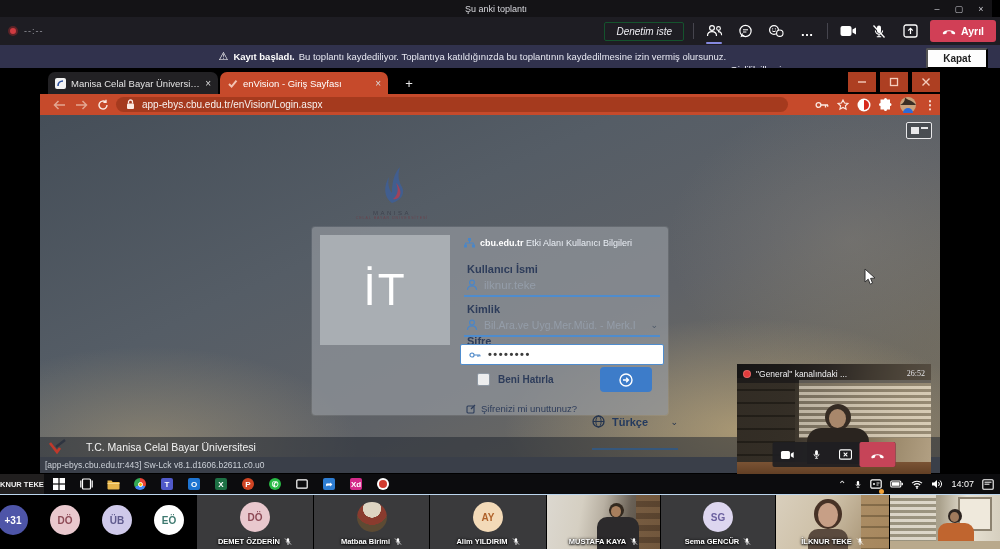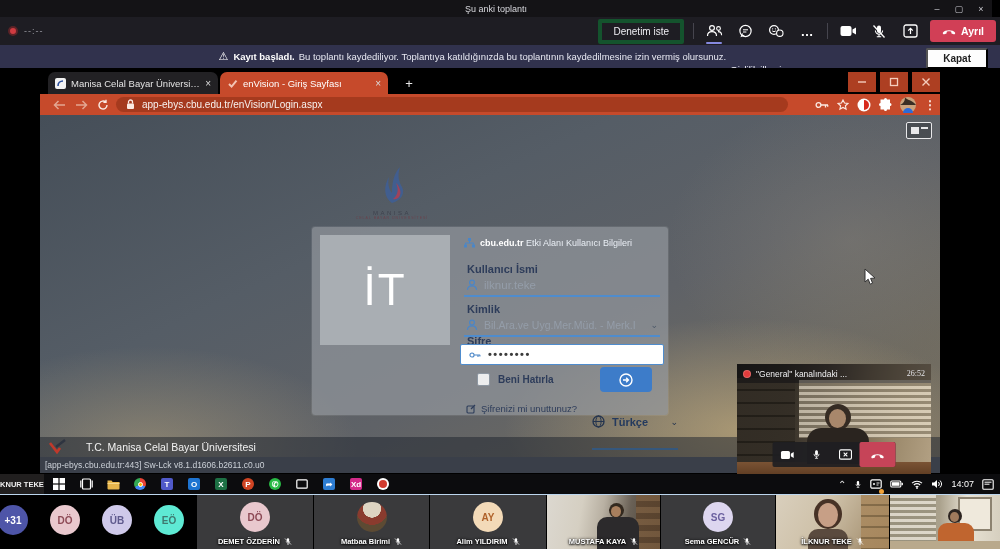--- a/index.html
+++ b/index.html
@@ -11,21 +11,21 @@
   .titlebar { left:0; top:0; width:992px; height:17px; background:#141316; display:flex; align-items:center; justify-content:center; }
   .titlebar-title { color:#d9d9de; font-size:9px; }
   .winctl { position:absolute; top:0; right:0; height:17px; display:flex; }
   .winctl span { width:22px; height:17px; display:flex; align-items:center; justify-content:center; color:#c9c9cf; font-size:9px; }
 
   
   .toolbar { left:0; top:17px; width:1000px; height:28px; background:#1e1d23; display:flex; align-items:center; }
   .recdot { width:10px; height:10px; border-radius:50%; background:#cf3b41; border:2px solid #5c2327; margin-left:8px; }
   .rectimer { color:#9a9aa2; font-size:9px; margin-left:6px; letter-spacing:1px; }
   .tb-right { position:absolute; right:4px; top:17px; height:28px; display:flex; align-items:center; gap:9px; }
-  .btn-denetim { border:4px solid #14532d; border-radius:2px; color:#ededf2; font-size:10px; padding:3px 11px; background:transparent; }
+  .btn-denetim { border:1px solid #14532d; border-radius:2px; color:#ededf2; font-size:10px; padding:3px 11px; background:transparent;font-style:italic; }
   .tb-div { width:1px; height:16px; background:#46454e; }
   .tb-ic { width:22px; height:20px; display:flex; align-items:center; justify-content:center; position:relative; }
   .tb-ic svg { display:block; }
   .ppl-underline { position:absolute; bottom:-3px; left:3px; width:16px; height:2px; background:#8589e0; border-radius:1px; }
   .btn-leave { background:#d13f56; border-radius:3px; height:22px; display:flex; align-items:center; gap:5px; padding:0 12px; color:#fff; font-size:10.5px; font-weight:bold; }
 
   
   .banner { left:0; top:45px; width:1000px; height:23px; background:#31324d; display:flex; align-items:center; justify-content:center; color:#e7e8f2; font-size:9.5px; }
   .banner b { color:#fff; margin:0 4px 0 5px; }
   .banner .link { text-decoration:underline; margin-left:4px; color:#f0f1fa;margin-top:25px; }
@@ -525,21 +525,21 @@
       </svg>
   </div>
 </div>
 
 <div class="abs shareline"></div>
 
 <div class="abs strip">
   <div class="pcircle" style="left: -2px; background: rgb(78, 85, 168); color: rgb(255, 255, 255);">+31</div>
   <div class="pcircle" style="left: 50px; background: rgb(233, 200, 206); color: rgb(141, 74, 86);">DÖ</div>
   <div class="pcircle" style="left: 102px; background: rgb(207, 201, 234); color: rgb(95, 90, 142);">ÜB</div>
-  <div class="pcircle" style="left: 154px; background: #5eead4; color: rgb(63, 122, 112);">EÖ</div>
+  <div class="pcircle" style="left: 154px; background: #ffffff; color: rgb(63, 122, 112);">EÖ</div>
 
   <div class="ptile" style="left:197px;width:116px;">
     <div class="av" style="background: rgb(233, 200, 206); color: rgb(141, 74, 86);">DÖ</div>
     <div class="plabel">
         <span>DEMET ÖZDERİN</span>
       <svg class="micoff" width="8" height="9" viewBox="0 0 12 12">
           <path d="M6 1.2c-.9 0-1.6.7-1.6 1.6v2.4a1.6 1.6 0 0 0 3.2 0V2.8C7.6 1.9 6.9 1.2 6 1.2z" fill="#fff"></path>
           <path d="M3.2 5.2a2.8 2.8 0 0 0 5.6 0M6 8v2M4.5 10h3" stroke="#fff" stroke-width=".9" fill="none"></path>
           <line x1="1.5" y1="1.5" x2="10.5" y2="10.5" stroke="#fff" stroke-width="1.1"></line>
         </svg>

